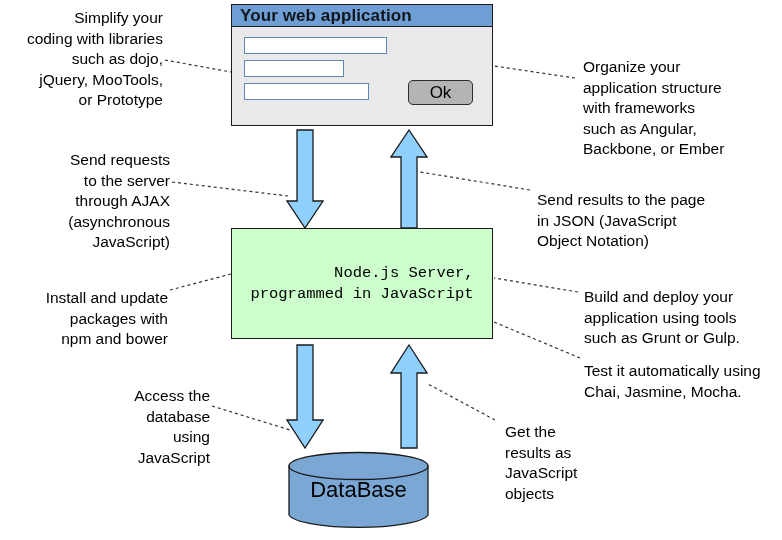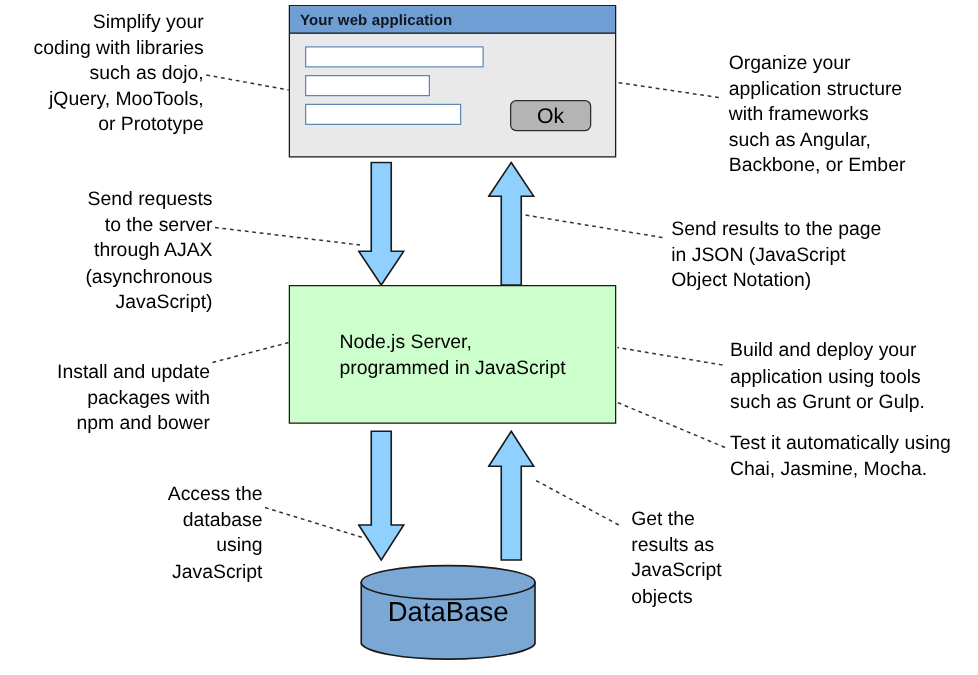--- a/index.html
+++ b/index.html
@@ -20,21 +20,21 @@
   
   .note {
     position: absolute;
     font-family: "Liberation Sans", sans-serif;
     font-size: 15.5px;
     line-height: 20.5px;
     color: #000000;
     white-space: pre-line;
   }
   .note.right { text-align: right; }
-  .note.left  { text-align: left; }
+  .note.left  { text-align: left; margin-top: 16px; }
 
   
   #webapp-window {
     position: absolute;
     left: 231px;
     top: 4px;
     width: 262px;
     height: 122px;
     background: #e9e9e9;
     border: 1px solid #1a1a1a;
@@ -42,21 +42,21 @@
   }
   #webapp-titlebar {
     height: 22px;
     background: #6e9ed3;
     border-bottom: 1px solid #1a1a1a;
     box-sizing: border-box;
     display: flex;
     align-items: center;
   }
   #webapp-title {
-    font-size: 12px;
+    font-size: 17px;
     font-weight: bold;
     color: #11151c;
     padding-left: 8px;
     letter-spacing: .1px;
   }
   .webapp-body {
     position: relative;
     height: calc(100% - 22px);
   }
   .form-field {
@@ -97,23 +97,24 @@
     background: #ccffcc;
     border: 1px solid #1a1a1a;
     box-sizing: border-box;
     display: flex;
     align-items: center;
     justify-content: center;
   }
   #server-label {
     font-size: 15.5px;
     line-height: 21px;
-    text-align: left;
+    text-align: right;
     color: #000000;
     white-space: pre-line;
+    font-family: Liberation Mono, monospace;
   }
 
   
   #database {
     position: absolute;
     left: 288px;
     top: 451px;
     width: 141px;
     height: 79px;
   }

